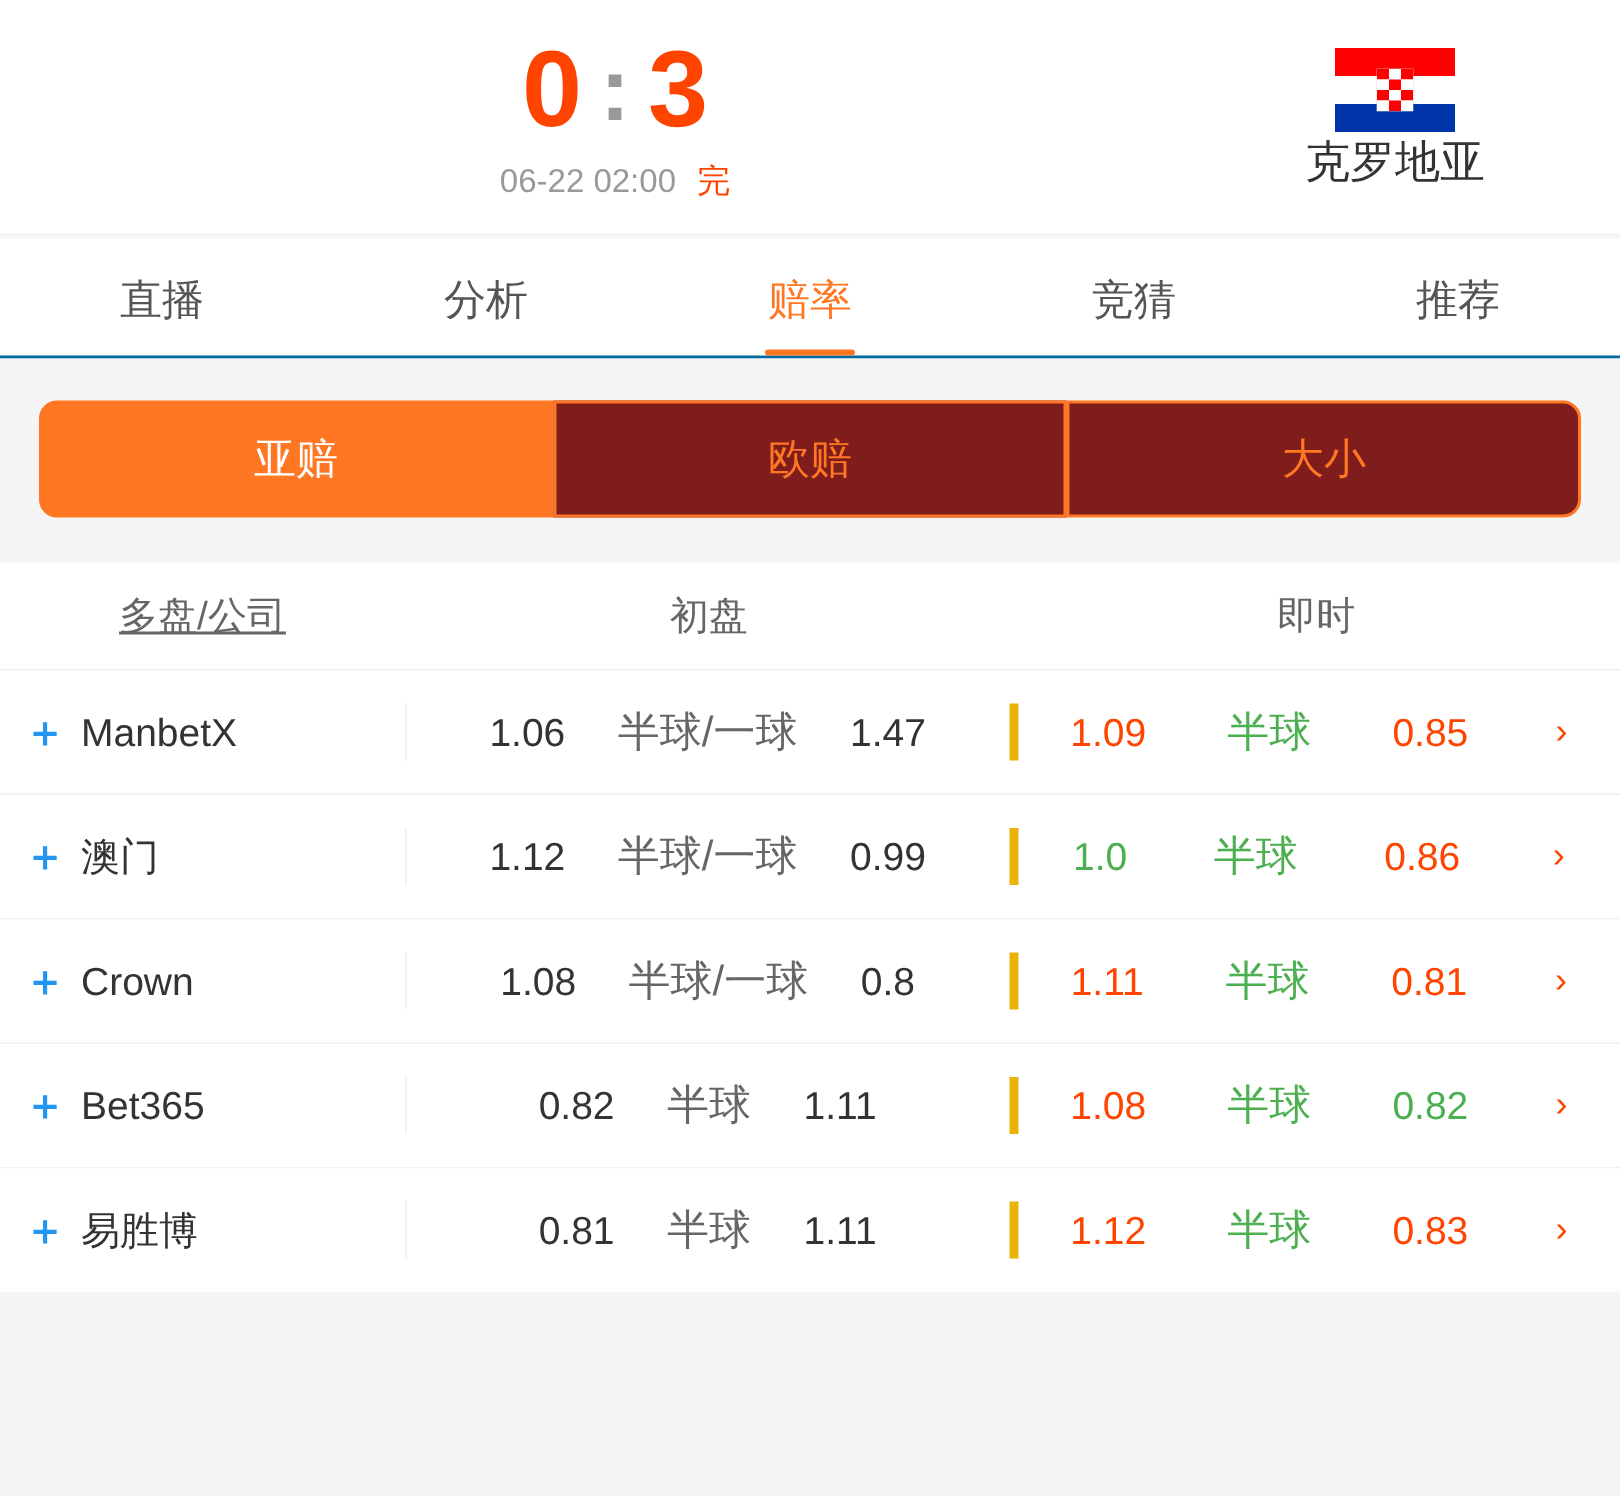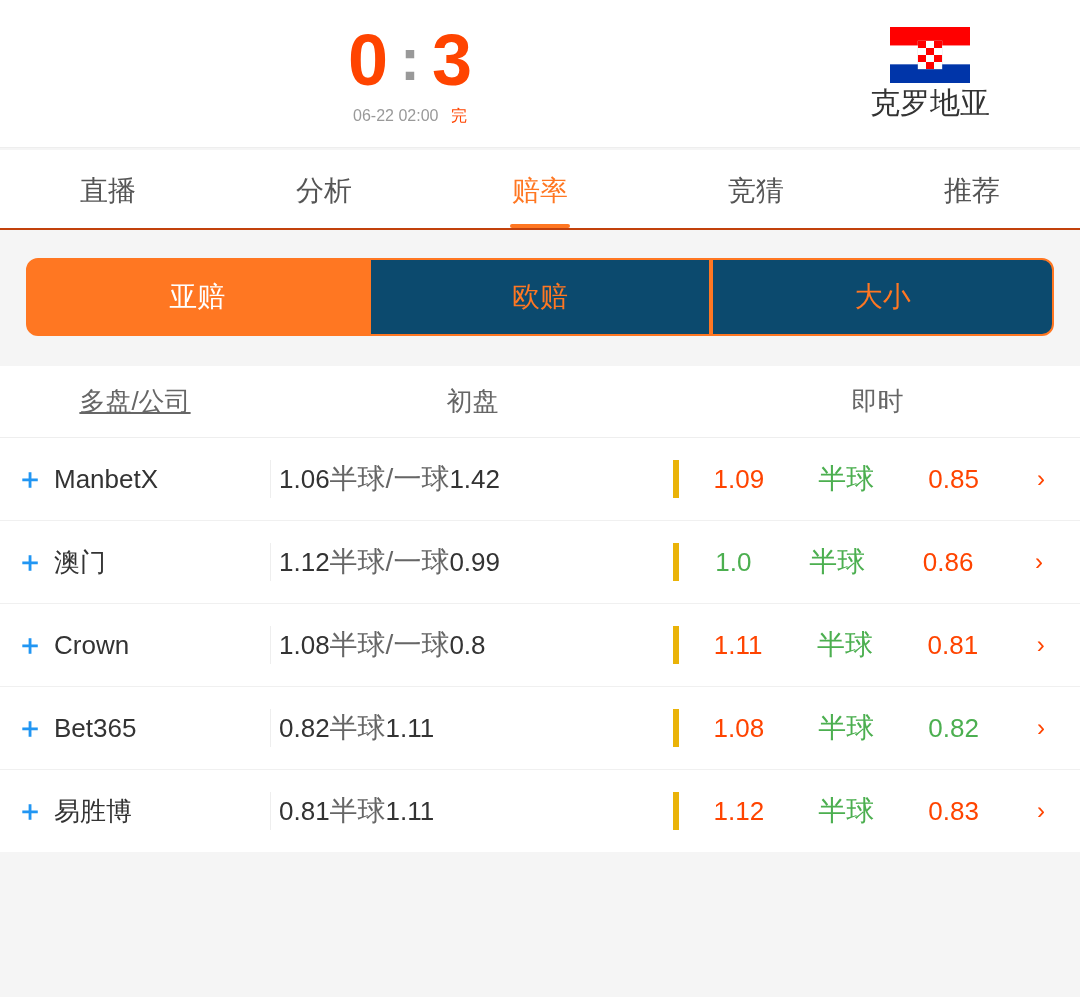--- a/index.html
+++ b/index.html
@@ -55,21 +55,21 @@
       line-height: 1;
     }
     .score-colon {
       font-size: 60px;
       color: #999;
       font-weight: bold;
       line-height: 1;
       margin: 0 4px;
     }
     .match-info-time {
-      font-size: 16px;
+      font-size: 22px;
       color: #999;
       margin-top: 10px;
       text-align: center;
     }
     .match-info-time span.status-done {
       color: #ff4400;
       margin-left: 8px;
     }
     .match-info-weather {
       font-size: 22px;
@@ -87,21 +87,21 @@
       height: 56px;
     }
 
     
     .tab-nav {
       background: #fff;
       display: flex;
       justify-content: space-around;
       align-items: center;
       padding: 0;
-      border-bottom: 2px solid #c2410c;
+      border-bottom: 2px solid #0369a1;
       margin-top: 2px;
     }
     .tab-item {
       flex: 1;
       text-align: center;
       padding: 22px 0 18px;
       font-size: 28px;
       color: #555;
       position: relative;
       cursor: pointer;
@@ -140,21 +140,21 @@
       border-radius: 12px 0 0 12px;
     }
     .subtab-btn:last-child {
       border-radius: 0 12px 12px 0;
     }
     .subtab-btn.active {
       background: #ff7722;
       color: #fff;
     }
     .subtab-btn:not(.active) {
-      background: #0c4a6e;
+      background: #7f1d1d;
       color: #ff7722;
     }
 
     
     .table-header {
       background: #fff;
       display: flex;
       padding: 18px 0;
       border-bottom: 1px solid #eee;
       margin-top: 2px;
@@ -201,23 +201,24 @@
     }
     .plus-icon {
       color: #2196F3;
       font-size: 28px;
       font-weight: bold;
     }
     .initial-cell {
       flex: 1;
       display: flex;
       align-items: center;
-      justify-content: flex-start;
+      justify-content: center;
       border-left: 1px solid #eee;
       padding: 0 8px;
+      gap: 35px;
     }
     .live-cell {
       flex: 1;
       display: flex;
       align-items: center;
       justify-content: space-around;
       border-left: 6px solid #eab308;
       padding: 0 8px;
     }
     .odds-val {
@@ -309,21 +310,21 @@
 
 <div id="odds-table">
     <div class="odds-row">
     <div class="company-cell">
       <span class="plus-icon">＋</span>
       <span>ManbetX</span>
     </div>
     <div class="initial-cell">
       <span class="odds-val">1.06</span>
       <span class="handicap-label">半球/一球</span>
-      <span class="odds-val">1.42</span>
+      <span class="odds-val">1.47</span>
     </div>
     <div class="live-cell">
       <span class="odds-val" style="color:#ff4400">1.09</span>
       <span class="handicap-label" style="color:#4CAF50">半球</span>
       <span class="odds-val" style="color:#ff4400">0.85</span>
       <span class="arrow-right">›</span>
     </div>
   </div>
     <div class="odds-row">
     <div class="company-cell">

